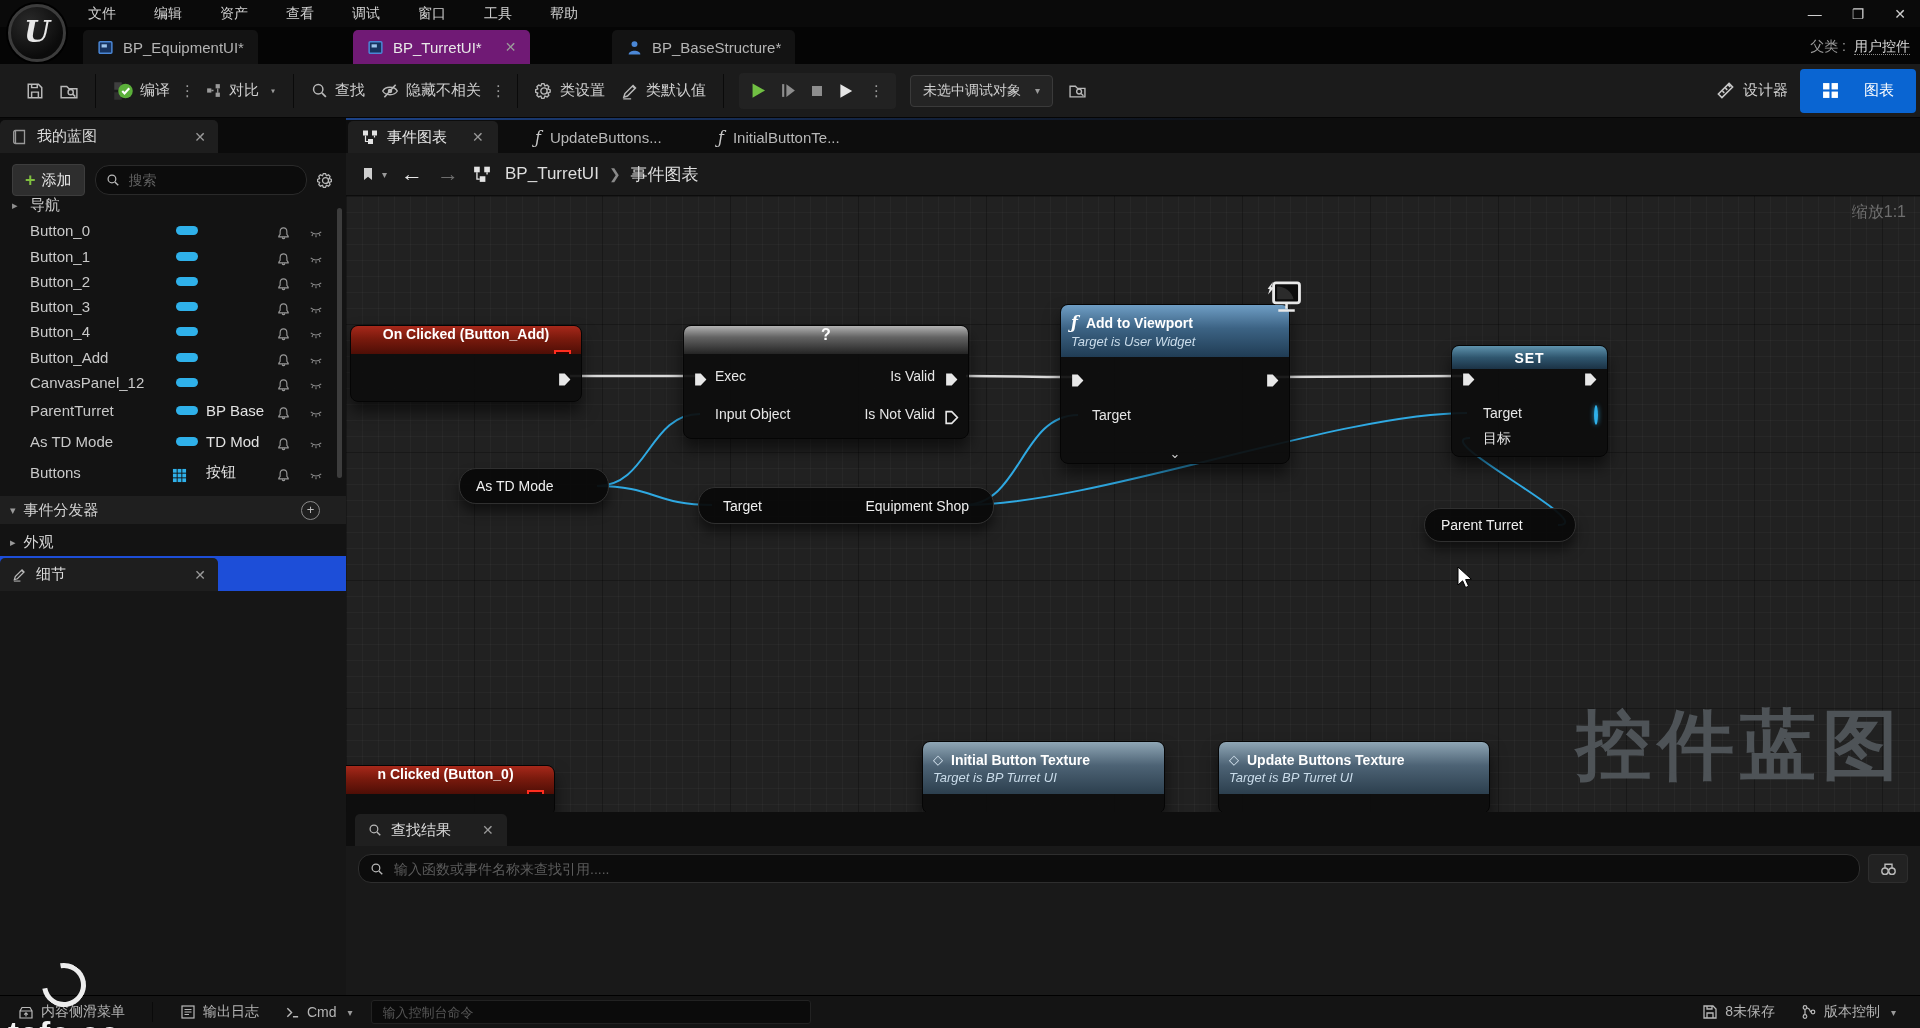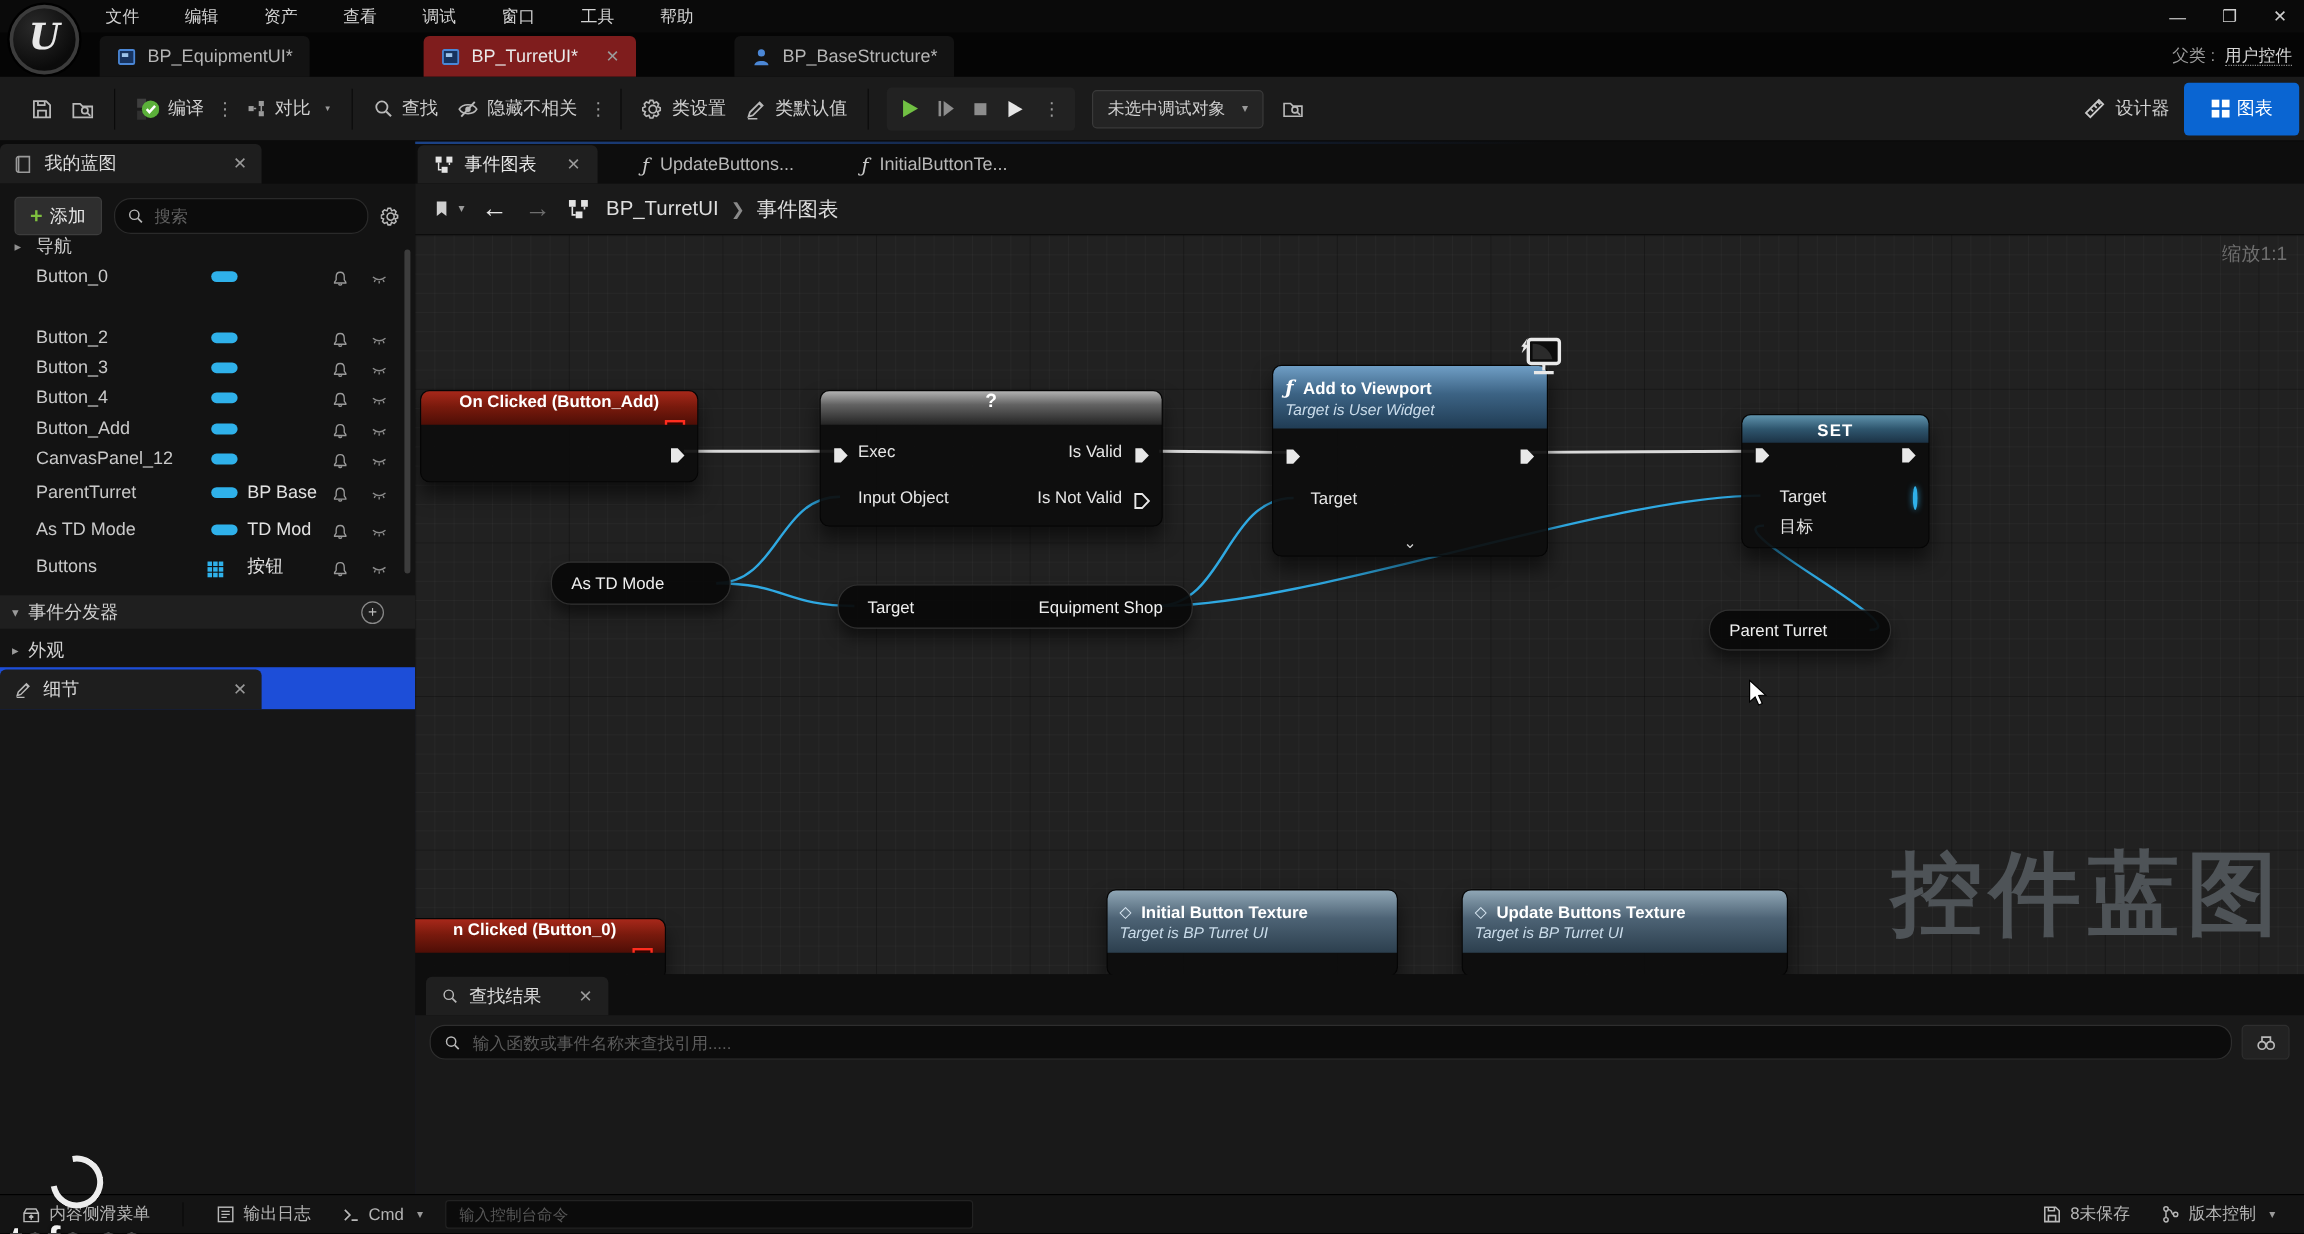--- a/index.html
+++ b/index.html
@@ -22,35 +22,35 @@
   .menu{position:absolute;left:88px;top:0;height:27px;display:flex;align-items:center;gap:38px;
         font-size:14px;color:#d2d2d2;}
   .menu span{cursor:default;}
   .winctl{position:absolute;right:6px;top:0;height:27px;display:flex;align-items:center;gap:30px;
           font-size:14px;color:#cfcfcf;padding-right:8px;}
 
   
   .tabsrow{position:absolute;left:0;top:27px;width:1920px;height:37px;background:#050505;}
   .atab{position:absolute;top:3px;height:34px;border-radius:5px 5px 0 0;display:flex;
         align-items:center;gap:9px;padding:0 14px;font-size:15px;color:#b5b5b5;background:#131313;}
-  .atab.active{background:#7f1d1d;color:#e9e9e9;}
+  .atab.active{background:#701a75;color:#e9e9e9;}
   .atab .x{color:#9a9a9a;font-size:14px;margin-left:14px;}
   .parentclass{position:absolute;right:10px;top:38px;font-size:14px;color:#9a9a9a;margin-left:45px;}
   .parentclass b{color:#d8d8d8;font-weight:normal;border-bottom:1px dotted #8a8a8a;margin-left:8px;}
 
   
   .toolbar{position:absolute;left:0;top:64px;width:1920px;height:54px;background:#1b1b1b;
            border-bottom:1px solid #050505;display:flex;align-items:center;padding-left:18px;
            box-sizing:border-box;font-size:15px;color:#d0d0d0;}
   .tbtn{display:flex;align-items:center;gap:7px;padding:0 8px;height:40px;flex:none;font-family:Liberation Mono, monospace;}
   .playbox{display:flex;align-items:center;gap:12px;background:#222;border-radius:4px;
            height:36px;padding:0 10px;margin:0 6px;}
   .dbgdrop{display:flex;align-items:center;gap:10px;background:#242424;border:1px solid #3a3a3a;
            border-radius:4px;height:30px;padding:0 12px;font-size:14px;color:#d0d0d0;margin:0 8px;}
-  .graphbtn{display:flex;align-items:center;gap:5px;background:#0a65d2;color:#fff;height:44px;
+  .graphbtn{display:flex;align-items:center;gap:25px;background:#0a65d2;color:#fff;height:44px;
             padding:0 22px;border-radius:4px;font-size:15px;margin-right:4px;}
   .designerbtn{display:flex;align-items:center;gap:8px;padding:0 12px;height:40px;}
 
   
   .leftpanel{position:absolute;left:0;top:118px;width:346px;height:877px;background:#131313;}
   .ptabbar{position:absolute;left:0;top:0;width:346px;height:35px;background:#0b0b0b;}
   .ptab{position:absolute;left:0;top:2px;height:33px;width:218px;background:#1e1e1e;
         border-radius:5px 5px 0 0;display:flex;align-items:center;gap:9px;padding:0 12px;
         box-sizing:border-box;font-size:15px;color:#dcdcdc;}
   .ptab .x{margin-left:auto;color:#9a9a9a;font-size:14px;}
@@ -491,20 +491,30 @@
         <div class="bp-row" style="top: 16px;">
           <span class="lbl">Button_0</span>
           <span class="pillvar"></span>
           <span class="bp-bell"><svg class="ic" width="15" height="15">
               <use href="#i-bell"></use>
             </svg></span>
           <span class="bp-eye"><svg class="ic" width="16" height="14">
               <use href="#i-eyeclosed"></use>
             </svg></span>
         </div>
+        <div class="bp-row" style="top: 42px;">
+          <span class="lbl">Button_1</span>
+          <span class="pillvar"></span>
+          <span class="bp-bell"><svg class="ic" width="15" height="15">
+              <use href="#i-bell"></use>
+            </svg></span>
+          <span class="bp-eye"><svg class="ic" width="16" height="14">
+              <use href="#i-eyeclosed"></use>
+            </svg></span>
+        </div>
         <div class="bp-row" style="top: 67px;">
           <span class="lbl">Button_2</span>
           <span class="pillvar"></span>
           <span class="bp-bell"><svg class="ic" width="15" height="15">
               <use href="#i-bell"></use>
             </svg></span>
           <span class="bp-eye"><svg class="ic" width="16" height="14">
               <use href="#i-eyeclosed"></use>
             </svg></span>
         </div>

